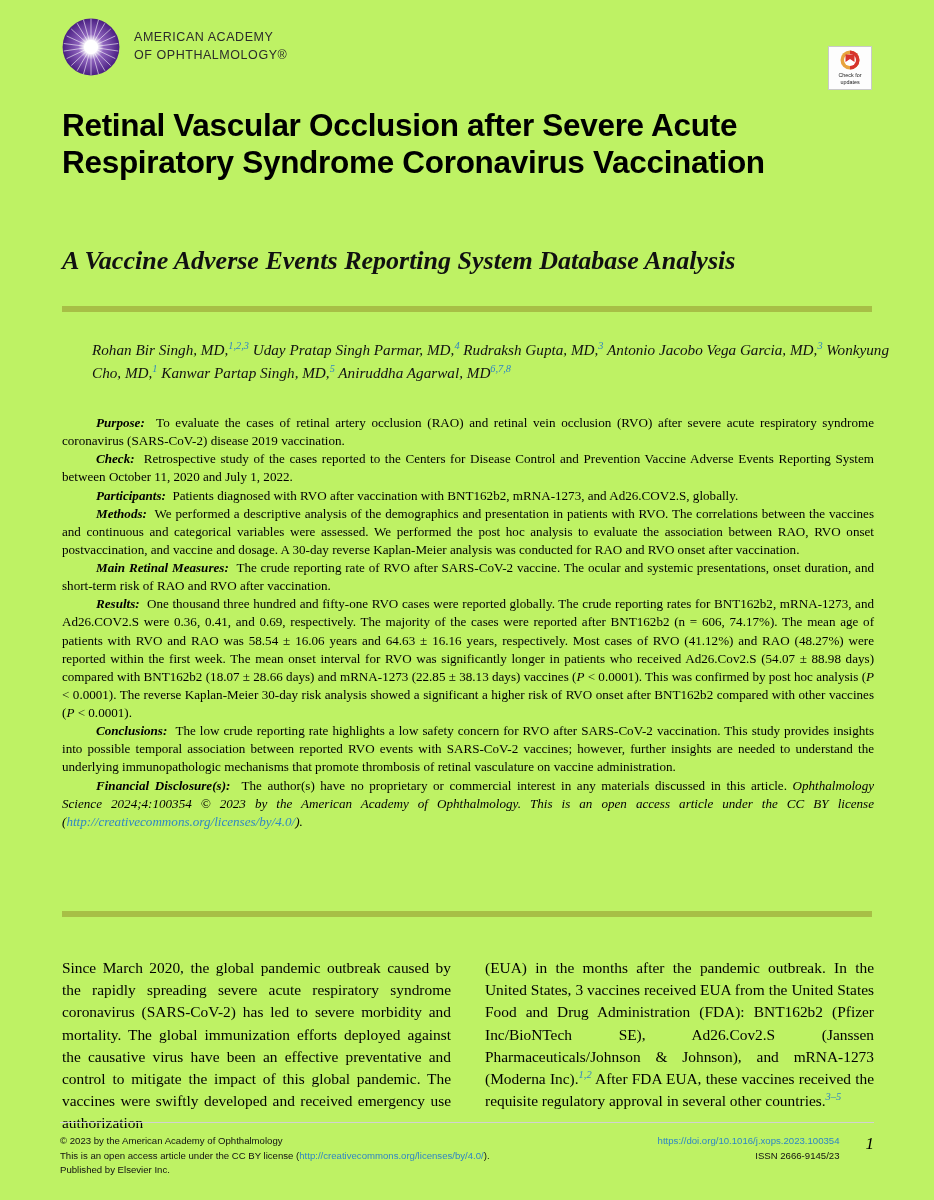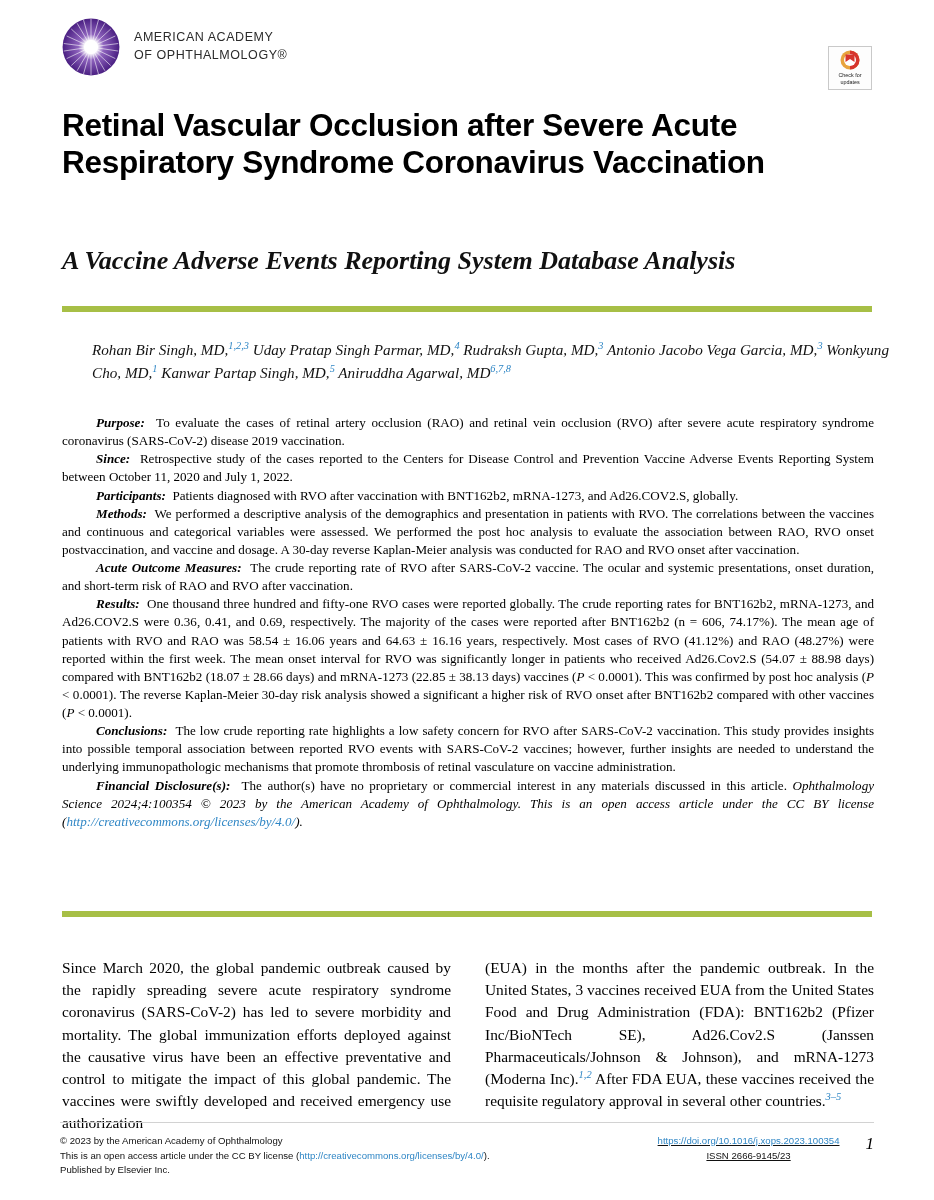--- a/index.html
+++ b/index.html
@@ -7,21 +7,21 @@
   html, body {
     margin: 0;
     padding: 0;
     background: #8a8a8a;
   }
   .page {
     position: relative;
     width: 934px;
     height: 1200px;
     margin: 0 auto;
-    background: #ffffff;
+    background: #bef264;
     overflow: hidden;
     font-family: "Liberation Serif", serif;
     color: #000;
   }
 
   
   .header {
     position: absolute;
     left: 62px;
     top: 18px;
@@ -196,21 +196,21 @@
     color: #111;
     gap: 20px;
   }
   .footer-left { width: 430px; }
   .footer-right {
     text-align: right;
     display: flex;
     align-items: flex-start;
     gap: 26px;
   }
-  .footer-right .meta { text-align: center; text-decoration: underline; }
+  .footer-right .meta { text-align: right; }
   .pageno {
     font-family: "Liberation Serif", serif;
     font-style: italic;
     font-size: 17px;
     color: #000;
     line-height: 1;
     padding-top: 1px;
   }
 </style>
 </head>
@@ -281,24 +281,24 @@
 
   <h1 class="title">Retinal Vascular Occlusion after Severe Acute Respiratory Syndrome Coronavirus Vaccination</h1>
   <h2 class="subtitle">A Vaccine Adverse Events Reporting System Database Analysis</h2>
 
   <div class="rule-green rule-top"></div>
 
   <div class="authors">Rohan Bir Singh, MD,<sup>1,2,3</sup> Uday Pratap Singh Parmar, MD,<sup>4</sup> Rudraksh Gupta, MD,<sup>3</sup> Antonio Jacobo Vega Garcia, MD,<sup>3</sup> Wonkyung Cho, MD,<sup>1</sup> Kanwar Partap Singh, MD,<sup>5</sup> Aniruddha Agarwal, MD<sup>6,7,8</sup></div>
 
   <div class="abstract">
       <p><span class="lbl">Purpose:</span><span>To evaluate the cases of retinal artery occlusion (RAO) and retinal vein occlusion (RVO) after severe acute respiratory syndrome coronavirus (SARS-CoV-2) disease 2019 vaccination.</span></p>
-      <p><span class="lbl">Since:</span><span>Retrospective study of the cases reported to the Centers for Disease Control and Prevention Vaccine Adverse Events Reporting System between October 11, 2020 and July 1, 2022.</span></p>
+      <p><span class="lbl">Check:</span><span>Retrospective study of the cases reported to the Centers for Disease Control and Prevention Vaccine Adverse Events Reporting System between October 11, 2020 and July 1, 2022.</span></p>
       <p><span class="lbl">Participants:</span><span>Patients diagnosed with RVO after vaccination with BNT162b2, mRNA-1273, and Ad26.COV2.S, globally.</span></p>
       <p><span class="lbl">Methods:</span><span>We performed a descriptive analysis of the demographics and presentation in patients with RVO. The correlations between the vaccines and continuous and categorical variables were assessed. We performed the post hoc analysis to evaluate the association between RAO, RVO onset postvaccination, and vaccine and dosage. A 30-day reverse Kaplan-Meier analysis was conducted for RAO and RVO onset after vaccination.</span></p>
-      <p><span class="lbl">Acute Outcome Measures:</span><span>The crude reporting rate of RVO after SARS-CoV-2 vaccine. The ocular and systemic presentations, onset duration, and short-term risk of RAO and RVO after vaccination.</span></p>
+      <p><span class="lbl">Main Retinal Measures:</span><span>The crude reporting rate of RVO after SARS-CoV-2 vaccine. The ocular and systemic presentations, onset duration, and short-term risk of RAO and RVO after vaccination.</span></p>
       <p><span class="lbl">Results:</span><span>One thousand three hundred and fifty-one RVO cases were reported globally. The crude reporting rates for BNT162b2, mRNA-1273, and Ad26.COV2.S were 0.36, 0.41, and 0.69, respectively. The majority of the cases were reported after BNT162b2 (n = 606, 74.17%). The mean age of patients with RVO and RAO was 58.54 ± 16.06 years and 64.63 ± 16.16 years, respectively. Most cases of RVO (41.12%) and RAO (48.27%) were reported within the first week. The mean onset interval for RVO was significantly longer in patients who received Ad26.Cov2.S (54.07 ± 88.98 days) compared with BNT162b2 (18.07 ± 28.66 days) and mRNA-1273 (22.85 ± 38.13 days) vaccines (<span class="it">P</span> &lt; 0.0001). This was confirmed by post hoc analysis (<span class="it">P</span> &lt; 0.0001). The reverse Kaplan-Meier 30-day risk analysis showed a significant a higher risk of RVO onset after BNT162b2 compared with other vaccines (<span class="it">P</span> &lt; 0.0001).</span></p>
       <p><span class="lbl">Conclusions:</span><span>The low crude reporting rate highlights a low safety concern for RVO after SARS-CoV-2 vaccination. This study provides insights into possible temporal association between reported RVO events with SARS-CoV-2 vaccines; however, further insights are needed to understand the underlying immunopathologic mechanisms that promote thrombosis of retinal vasculature on vaccine administration.</span></p>
       <p><span class="lbl">Financial Disclosure(s):</span><span>The author(s) have no proprietary or commercial interest in any materials discussed in this article. <span class="it">Ophthalmology Science 2024;4:100354 © 2023 by the American Academy of Ophthalmology. This is an open access article under the CC BY license (<span class="link">http://creativecommons.org/licenses/by/4.0/</span>).</span></span></p>
     </div>
 
   <div class="rule-green rule-bottom"></div>
 
   <div class="body-cols">
     <div class="col">
       <p>Since March 2020, the global pandemic outbreak caused by the rapidly spreading severe acute respiratory syndrome coronavirus (SARS-CoV-2) has led to severe morbidity and mortality. The global immunization efforts deployed against the causative virus have been an effective preventative and control to mitigate the impact of this global pandemic. The vaccines were swiftly developed and received emergency use authorization</p>

